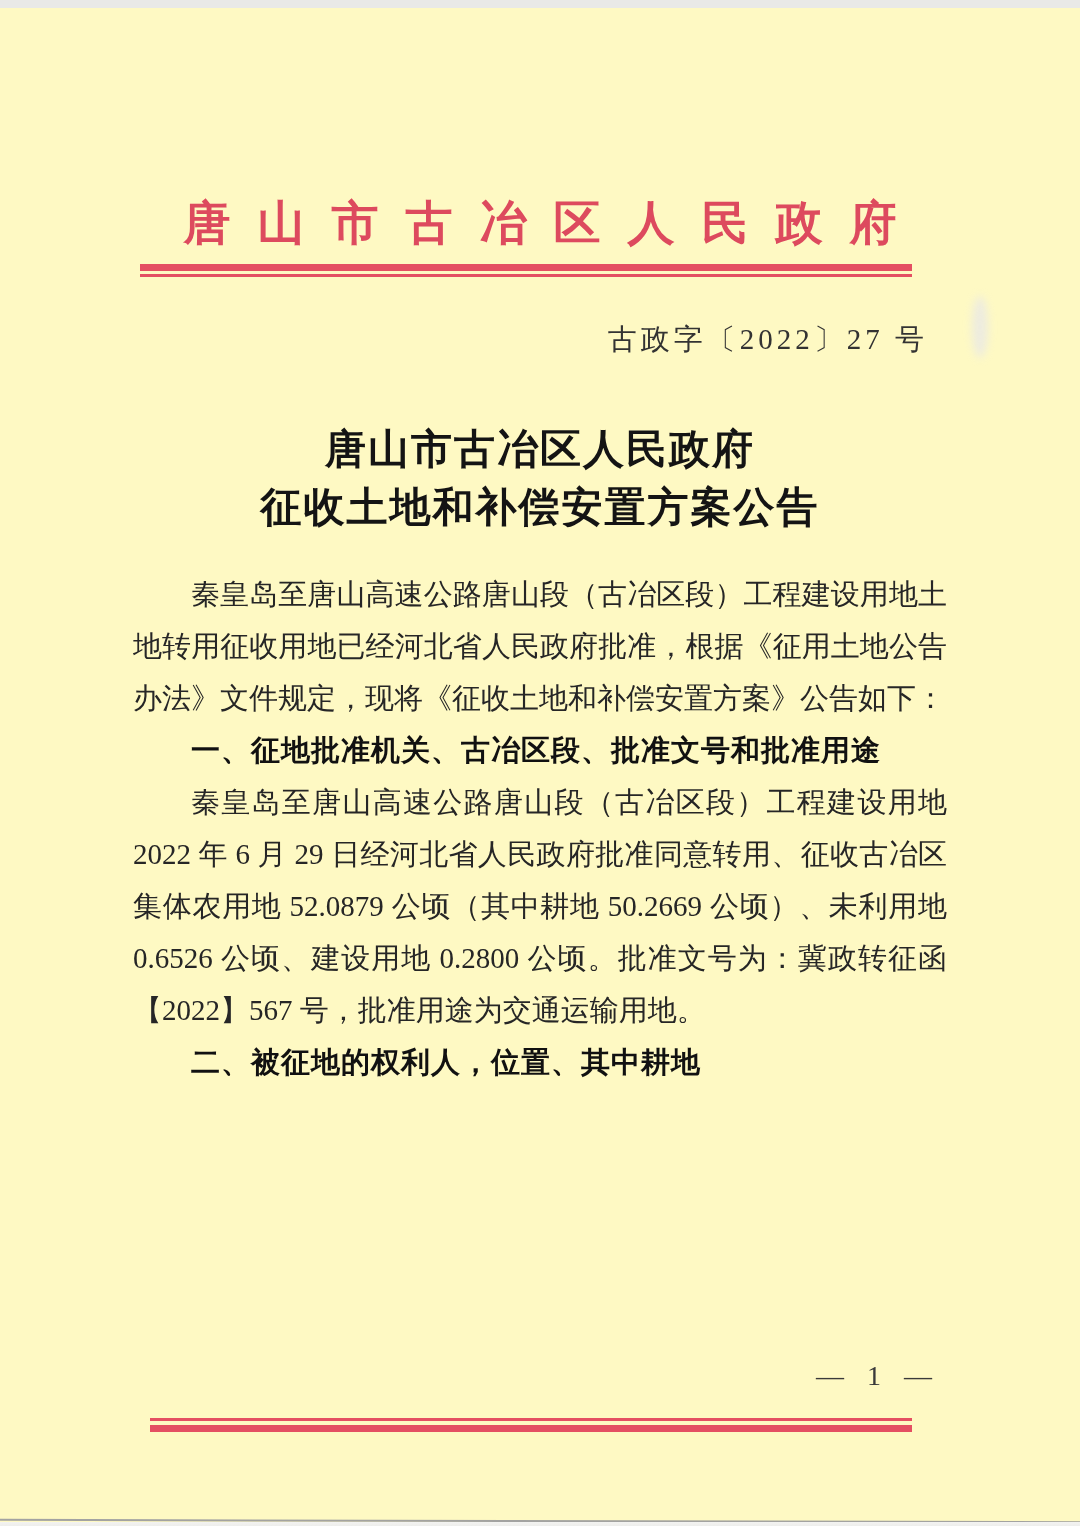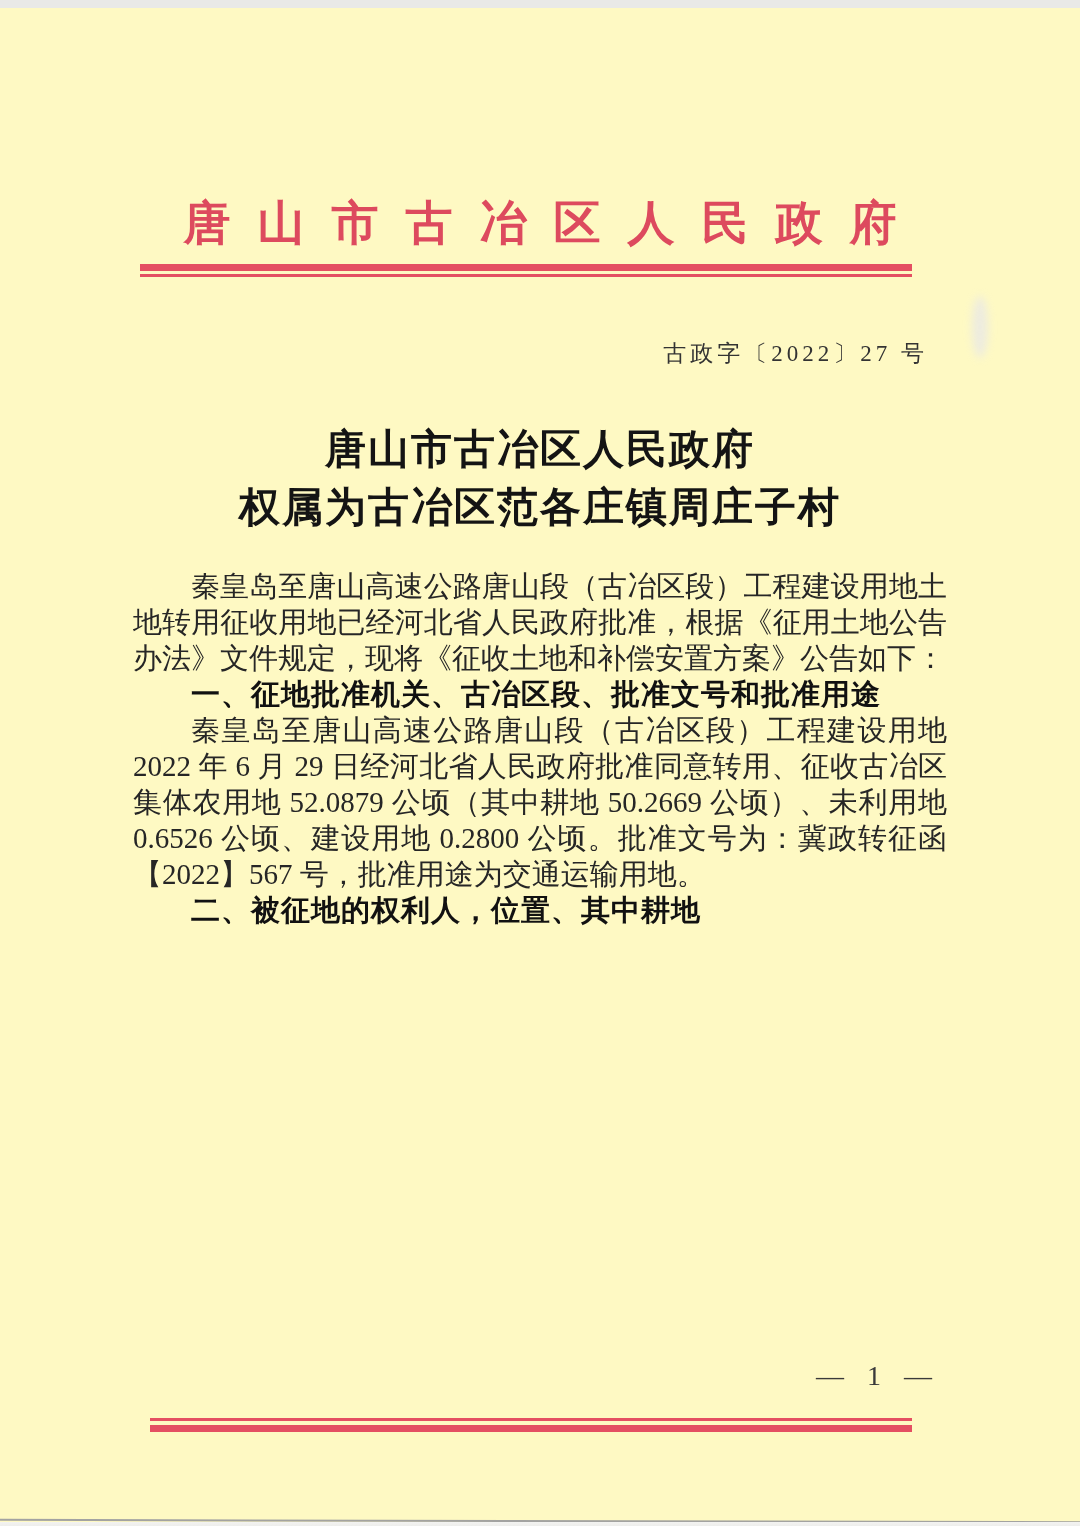--- a/index.html
+++ b/index.html
@@ -34,23 +34,23 @@
   .redline { position: absolute; left: 140px; width: 772px; }
   .redline-top { top: 256px; }
   .redline-bottom { top: 1410px; left: 150px; width: 762px; }
   .rl-thick { height: 7px; background: #e44f62; }
   .rl-thin  { height: 3px; background: #e44f62; }
   .redline-top .rl-thin { margin-top: 3px; }
   .redline-bottom .rl-thick { margin-top: 4px; }
 
   .docnum {
     position: absolute;
-    top: 330px;
+    top: 312px;
     right: 152px;
-    font-size: 23px;
+    font-size: 29px;
     letter-spacing: 4px;
     color: #333;
     white-space: nowrap;
     text-align: center;
   }
 
   .title {
     position: absolute;
     top: 412px;
     left: 0;
@@ -62,21 +62,21 @@
     letter-spacing: 2px;
     color: #141414;
   }
 
   .body-text {
     position: absolute;
     top: 560px;
     left: 133px;
     width: 814px;
     font-size: 29px;
-    line-height: 36px;
+    line-height: 52px;
     text-align: justify;
     text-justify: inter-character;
     color: #262626;
   }
   .body-text p { margin: 0; text-indent: 2em; }
   .body-text p.heading {
     font-weight: bold;
     color: #111;
     font-family: "Liberation Sans", "DejaVu Sans", sans-serif;
     letter-spacing: 1px;
@@ -131,21 +131,21 @@
 
   <div class="redline redline-top">
     <div class="rl-thick"></div>
     <div class="rl-thin"></div>
   </div>
 
   <div class="docnum">古政字〔2022〕27 号</div>
 
   <div class="title">
     <div>唐山市古冶区人民政府</div>
-    <div>权属为古冶区范各庄镇周庄子村</div>
+    <div>征收土地和补偿安置方案公告</div>
   </div>
 
   <div class="body-text">
     <p>秦皇岛至唐山高速公路唐山段（古冶区段）工程建设用地土地转用征收用地已经河北省人民政府批准，根据《征用土地公告办法》文件规定，现将《征收土地和补偿安置方案》公告如下：</p>
     <p class="heading">一、征地批准机关、古冶区段、批准文号和批准用途</p>
     <p>秦皇岛至唐山高速公路唐山段（古冶区段）工程建设用地 2022 年 6 月 29 日经河北省人民政府批准同意转用、征收古冶区集体农用地 52.0879 公顷（其中耕地 50.2669 公顷）、未利用地 0.6526 公顷、建设用地 0.2800 公顷。批准文号为：冀政转征函【2022】567 号，批准用途为交通运输用地。</p>
     <p class="heading">二、被征地的权利人，位置、其中耕地</p>
   </div>
 
   <div class="pagenum">— 1 —</div>

